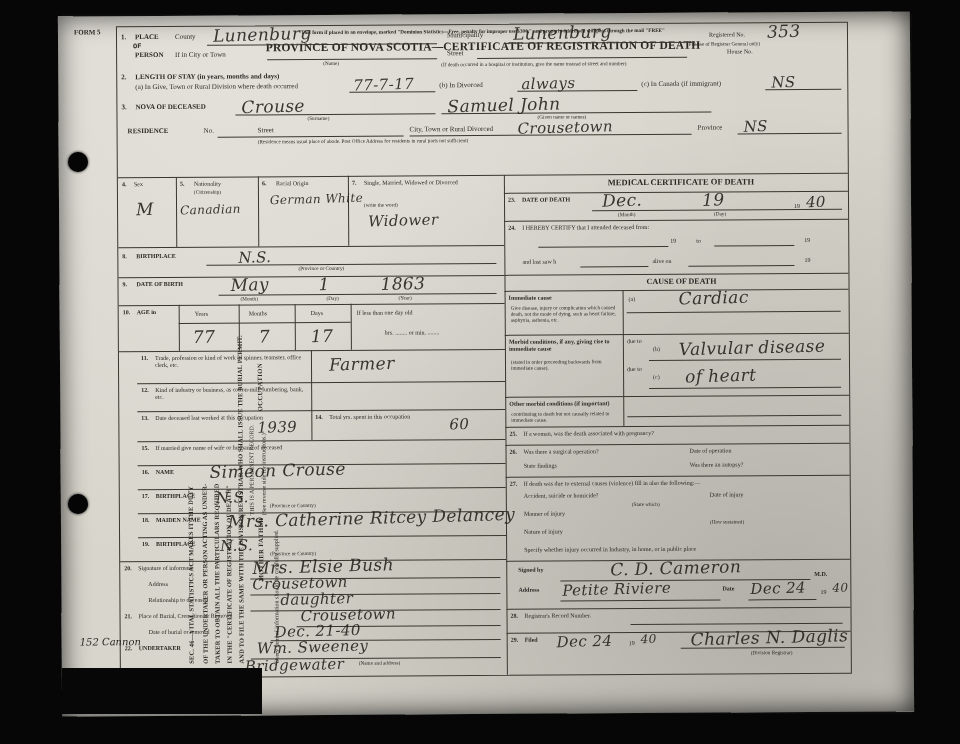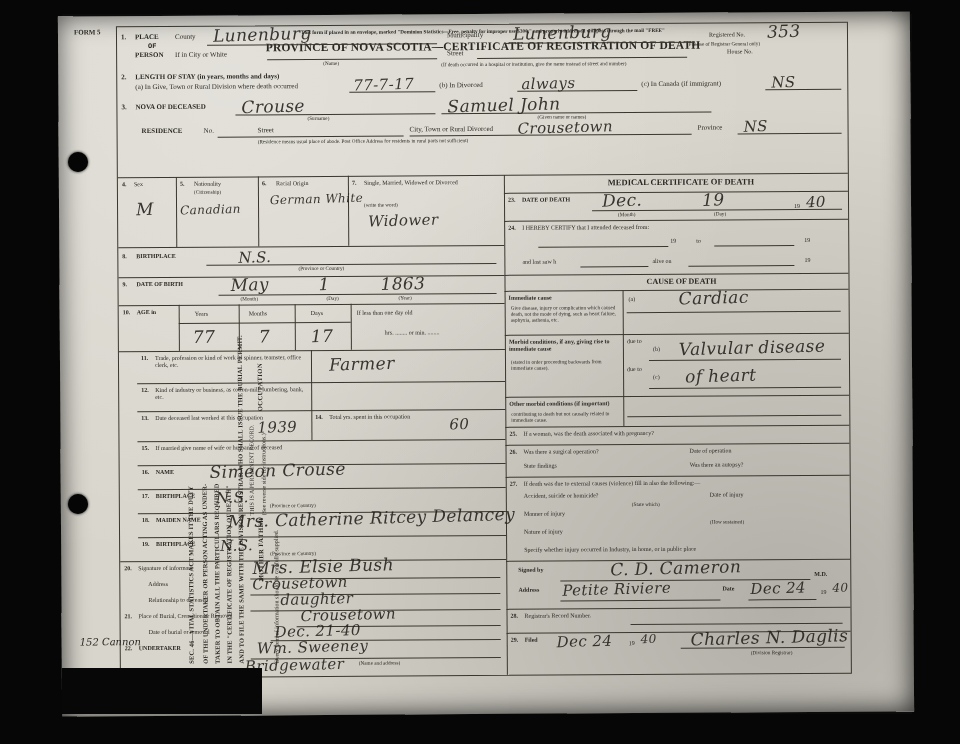--- a/index.html
+++ b/index.html
@@ -93,39 +93,39 @@
     <div id="sidecap">OCCUPATION</div>
     <div id="sidecap2">MOTHER   FATHER</div>
 
     <div class="form">
 
       <div class="line vl" style="left:386px;top:150px;height:500px;"></div>
       <div class="line hl" style="left:0;top:150px;width:730px;"></div>
 
       <div class="t sm bold" style="left:4px;top:6px;">1.</div>
       <div class="t sm bold" style="left:18px;top:6px;">PLACE</div>
-      <div class="t sm bold" style="left:31px;top:15px;font-family:Liberation Mono, monospace;">OF</div>
+      <div class="t sm bold" style="left:16px;top:15px;font-family:Liberation Mono, monospace;">OF</div>
       <div class="t sm bold" style="left:18px;top:24px;">PERSON</div>
 
       <div class="t sm" style="left:58px;top:6px;">County</div>
       <div class="line hl" style="left:90px;top:18px;width:230px;"></div>
       <div class="hw l" style="left:96px;top:-2px;">Lunenburg</div>
 
       <div class="t sm" style="left:330px;top:6px;">Municipality</div>
       <div class="line hl" style="left:388px;top:18px;width:190px;"></div>
       <div class="hw l" style="left:396px;top:-2px;">Lunenburg</div>
 
       <div class="t xt" style="left:592px;top:8px;">Registered No.</div>
       <div class="hw l" style="left:650px;top:-2px;">353</div>
       <div class="t tiny" style="left:570px;top:17px;">(For use of Registrar General only)</div>
       <div class="t xt" style="left:610px;top:25px;">House No.</div>
 
       <div class="t sm" style="left:24px;top:22px;width:0;"></div>
 
-      <div class="t sm" style="left:58px;top:24px;">If in City or White</div>
+      <div class="t sm" style="left:58px;top:24px;">If in City or Town</div>
       <div class="line hl" style="left:150px;top:33px;width:170px;"></div>
       <div class="t tiny" style="left:206px;top:34px;">(Name)</div>
       <div class="t sm" style="left:330px;top:24px;">Street</div>
       <div class="line hl" style="left:360px;top:33px;width:210px;"></div>
       <div class="t tiny" style="left:324px;top:36px;">(If death occurred in a hospital or institution, give the name instead of street and number)</div>
 
       <div class="t sm bold" style="left:4px;top:46px;">2.</div>
       <div class="t sm bold" style="left:18px;top:46px;">LENGTH OF STAY (in years, months and days)</div>
       <div class="t sm" style="left:18px;top:56px;">(a) In Give, Town or Rural Division where death occurred</div>
       <div class="line hl" style="left:232px;top:66px;width:86px;"></div>
@@ -139,21 +139,21 @@
 
       <div class="t sm bold" style="left:4px;top:76px;">3.</div>
       <div class="t sm bold" style="left:18px;top:76px;">NOVA OF DECEASED</div>
       <div class="line hl" style="left:118px;top:88px;width:200px;"></div>
       <div class="hw l" style="left:124px;top:70px;">Crouse</div>
       <div class="t tiny" style="left:190px;top:89px;">(Surname)</div>
       <div class="line hl" style="left:324px;top:88px;width:270px;"></div>
       <div class="hw l" style="left:330px;top:70px;">Samuel John</div>
       <div class="t tiny" style="left:420px;top:89px;">(Given name or names)</div>
 
-      <div class="t sm bold" style="left:24px;top:100px;">RESIDENCE</div>
+      <div class="t sm bold" style="left:10px;top:100px;">RESIDENCE</div>
       <div class="t sm" style="left:86px;top:100px;">No.</div>
       <div class="t sm" style="left:140px;top:100px;">Street</div>
       <div class="line hl" style="left:100px;top:110px;width:186px;"></div>
       <div class="t sm" style="left:292px;top:100px;">City, Town or Rural Divorced</div>
       <div class="line hl" style="left:292px;top:110px;width:282px;"></div>
       <div class="hw" style="left:400px;top:94px;">Crousetown</div>
       <div class="t sm" style="left:580px;top:100px;">Province</div>
       <div class="line hl" style="left:620px;top:110px;width:104px;"></div>
       <div class="hw" style="left:626px;top:94px;">NS</div>
       <div class="t tiny" style="left:140px;top:112px;">(Residence means usual place of abode.  Post Office Address for residents in rural parts not sufficient)</div>

